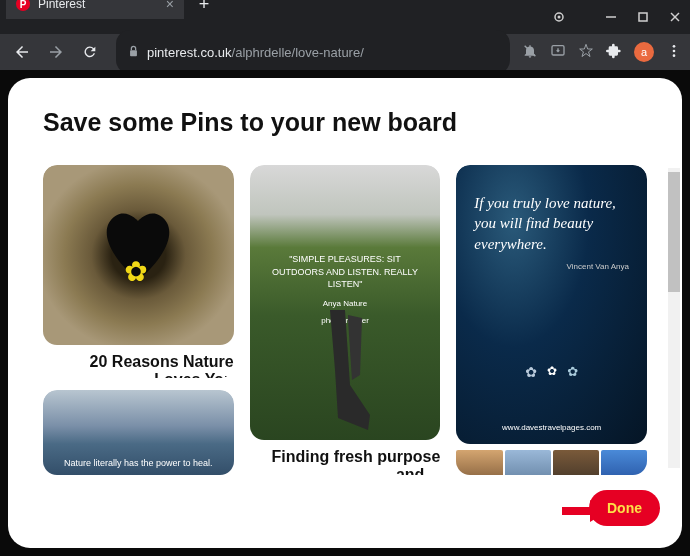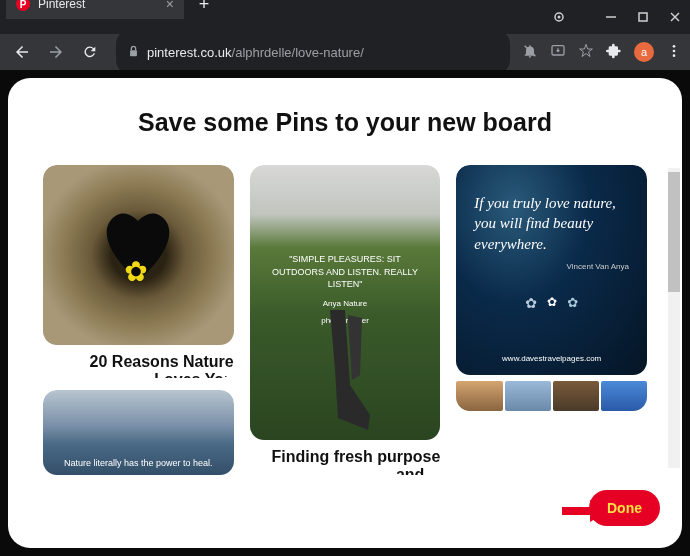--- a/index.html
+++ b/index.html
@@ -145,21 +145,20 @@
     .modal {
       background: #fff;
       border-radius: 22px;
       width: 100%;
       height: 100%;
       padding: 30px 35px 20px 35px;
       position: relative;
       overflow: hidden;
     }
     .modal-title {
-      text-align: center;
       font-size: 25px;
       font-weight: 700;
       color: #111;
       margin-bottom: 28px;
     }
     .pins-container {
       display: flex;
       gap: 16px;
       height: 310px;
       overflow: hidden;
@@ -251,21 +250,21 @@
     .boot-shape {
       position: absolute;
       bottom: 0;
       left: 50%;
       transform: translateX(-50%);
       width: 90px;
       height: 130px;
     }
     
     .pin3-img {
-      height: 210px;
+      height: 279px;
       background: radial-gradient(ellipse at 30% 20%, #2a5a7a 0%, #0a2a4a 40%, #051525 100%);
       position: relative;
       padding: 28px 18px;
     }
     .pin3-quote {
       color: #fff;
       font-family: Georgia, serif;
       font-style: italic;
       font-size: 15px;
       line-height: 1.35;

